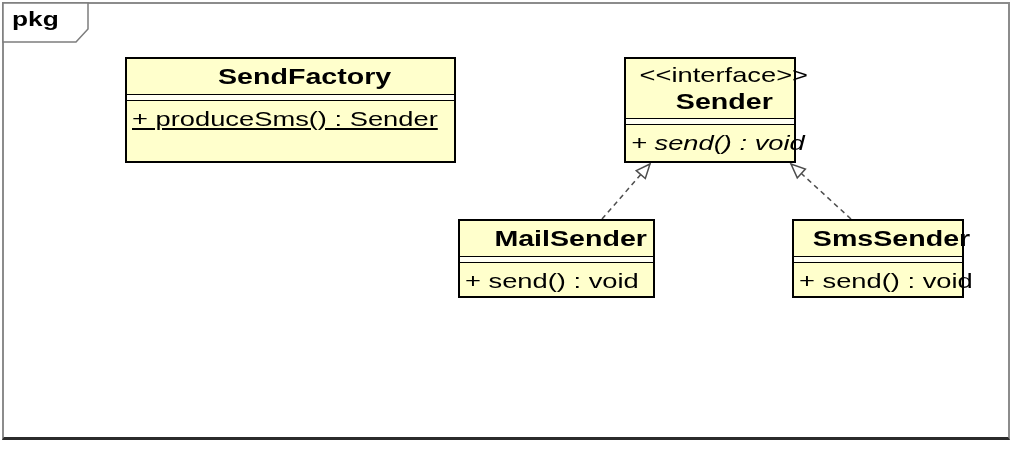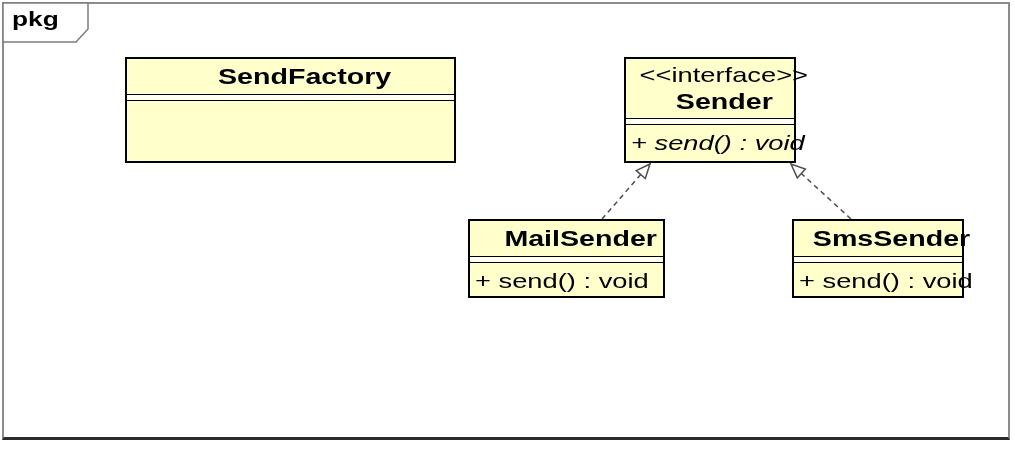--- a/index.html
+++ b/index.html
@@ -47,21 +47,21 @@
   .uml-method.abstract { font-style: italic; }
   .stretch {
     display: inline-block;
     transform: scaleX(1.3);
     white-space: nowrap;
   }
   .stretch.from-left { transform-origin: left center; }
   
   .c-sendfactory { left: 125px; top: 57px;  width: 331px; height: 106px; }
   .c-sender      { left: 624px; top: 57px;  width: 172px; height: 106px; }
-  .c-mailsender  { left: 468px; top: 219px; width: 197px; height: 79px; }
+  .c-mailsender  { left: 458px; top: 219px; width: 197px; height: 79px; }
   .c-smssender   { left: 792px; top: 219px; width: 172px; height: 79px; }
   .c-sender .uml-name { padding-top: 2px; padding-bottom: 2px; }
 </style>
 </head>
 <body>
 
 <div class="frame"></div>
 
 <svg class="pkg-tab" width="90" height="42" aria-hidden="true">
   <path d="M1 1 H86 V27 L74 40 H1 Z" fill="#ffffff" stroke="#7d7d7d" stroke-width="1.5"></path>
@@ -77,20 +77,23 @@
   <line x1="602" y1="219" x2="650" y2="164" stroke="#4d4d4d" stroke-width="1.5" stroke-dasharray="5 4" marker-end="url(#hollowTri)"></line>
   <line x1="851" y1="219" x2="791" y2="164" stroke="#4d4d4d" stroke-width="1.5" stroke-dasharray="5 4" marker-end="url(#hollowTri)"></line>
 </svg>
 
 <div class="uml-class c-sendfactory">
   <div class="uml-name">
     <span class="uml-title stretch">SendFactory</span>
   </div>
   <div class="uml-attrs"></div>
   <div class="uml-methods">
+    <div class="uml-method static">
+      <span class="stretch from-left">+ produceSms() : Sender</span>
+    </div>
   </div>
 </div>
 
 <div class="uml-class c-sender">
   <div class="uml-name">
     <div class="uml-stereotype">
       <span class="stretch">&lt;&lt;interface&gt;&gt;</span>
     </div>
     <div class="uml-title">
       <span class="stretch">Sender</span>

